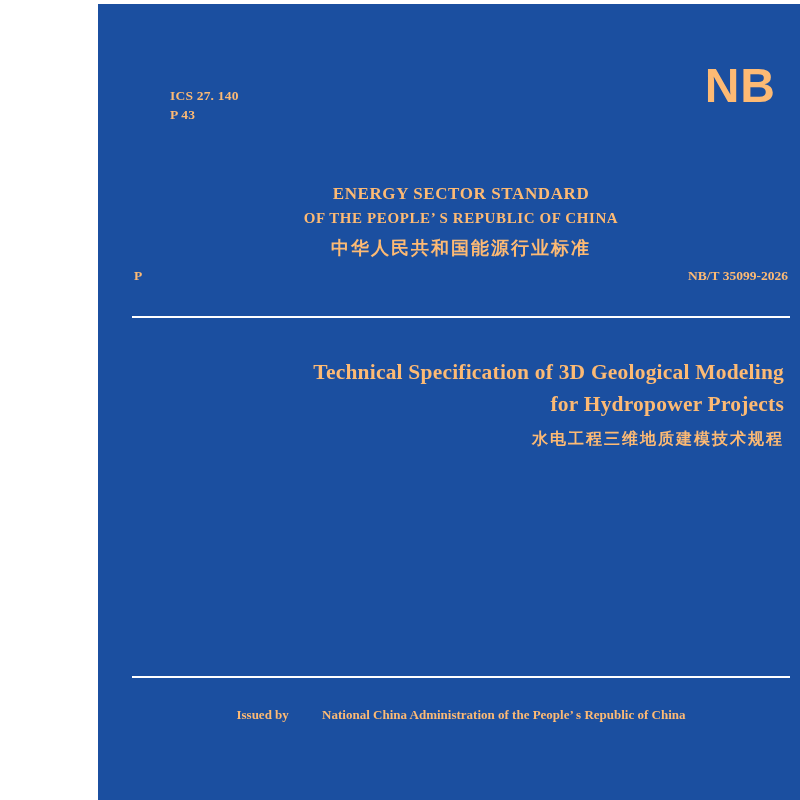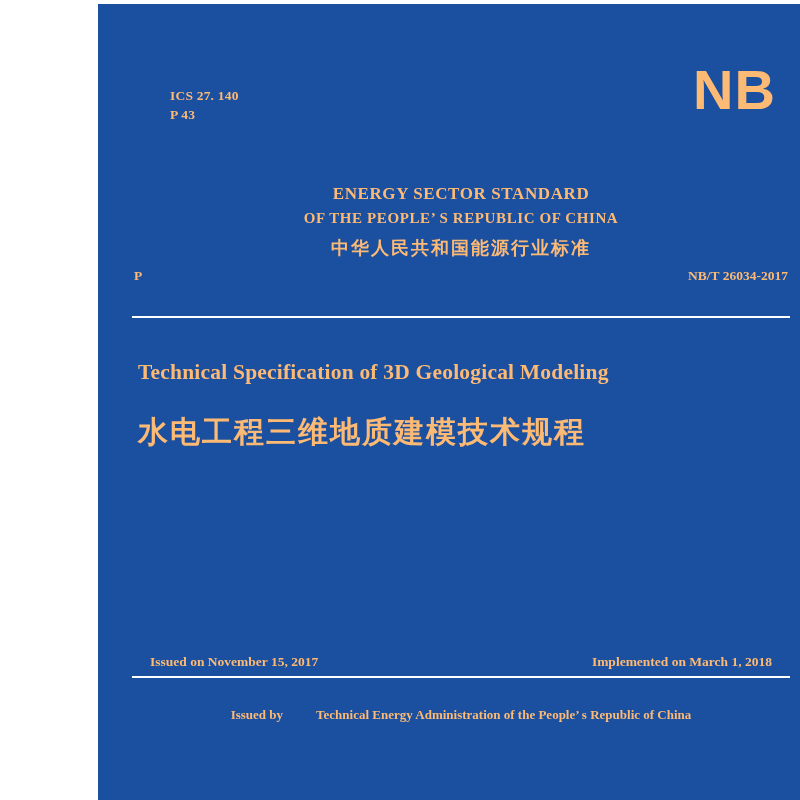--- a/index.html
+++ b/index.html
@@ -42,21 +42,21 @@
     white-space: nowrap;
   }
 
   
   .nb-logo {
     position: absolute;
     right: 48px;
     top: 58px;
     font-family: "Liberation Sans", sans-serif;
     font-weight: bold;
-    font-size: 56px;
+    font-size: 48px;
     letter-spacing: 1px;
     line-height: 1;
   }
 
   
   .std-titles {
     position: absolute;
     left: 0;
     right: 0;
     top: 178px;
@@ -105,33 +105,33 @@
   }
   .rule-top { top: 312px; }
   .rule-bottom-1 { top: 672px; }
 
   
   .main-title {
     position: absolute;
     left: 40px;
     right: 40px;
     top: 352px;
-    text-align: left;
+    text-align: right;
   }
   .main-title .en {
     font-weight: bold;
     font-size: 21.5px;
     line-height: 32px;
     letter-spacing: 0.2px;
   }
   .main-title .cn {
     font-weight: bold;
-    font-size: 30px;
+    font-size: 16px;
     letter-spacing: 2px;
-    margin-top: 24px;
+    margin-top: 9px;
     font-family: Liberation Serif, serif;
   }
 
   
   .dates-row {
     position: absolute;
     left: 52px;
     right: 52px;
     top: 650px;
     display: flex;
@@ -169,36 +169,33 @@
     <div class="nb-logo">NB</div>
 
     <div class="std-titles">
       <div class="en1">ENERGY SECTOR STANDARD</div>
       <div class="en2">OF THE PEOPLE’ S REPUBLIC OF CHINA</div>
       <div class="cn">中华人民共和国能源行业标准</div>
     </div>
 
     <div class="code-row">
       <span>P</span>
-      <span>NB/T 26034-2017</span>
+      <span>NB/T 35099-2026</span>
     </div>
 
     <div class="rule rule-top"></div>
 
     <div class="main-title">
       <div class="en">Technical Specification of 3D Geological Modeling</div>
+      <div class="en">for Hydropower Projects</div>
       <div class="cn">水电工程三维地质建模技术规程</div>
     </div>
 
-    <div class="dates-row">
-      <span>Issued on November 15, 2017</span>
-      <span>Implemented on March 1, 2018</span>
-    </div>
 
     <div class="rule rule-bottom-1"></div>
 
     <div class="issuer-row">
       <span class="label">Issued by</span>
-      <span>Technical Energy Administration of the People’ s Republic of China</span>
+      <span>National China Administration of the People’ s Republic of China</span>
     </div>
 
   </div>
 </div>
 
 </body></html>

